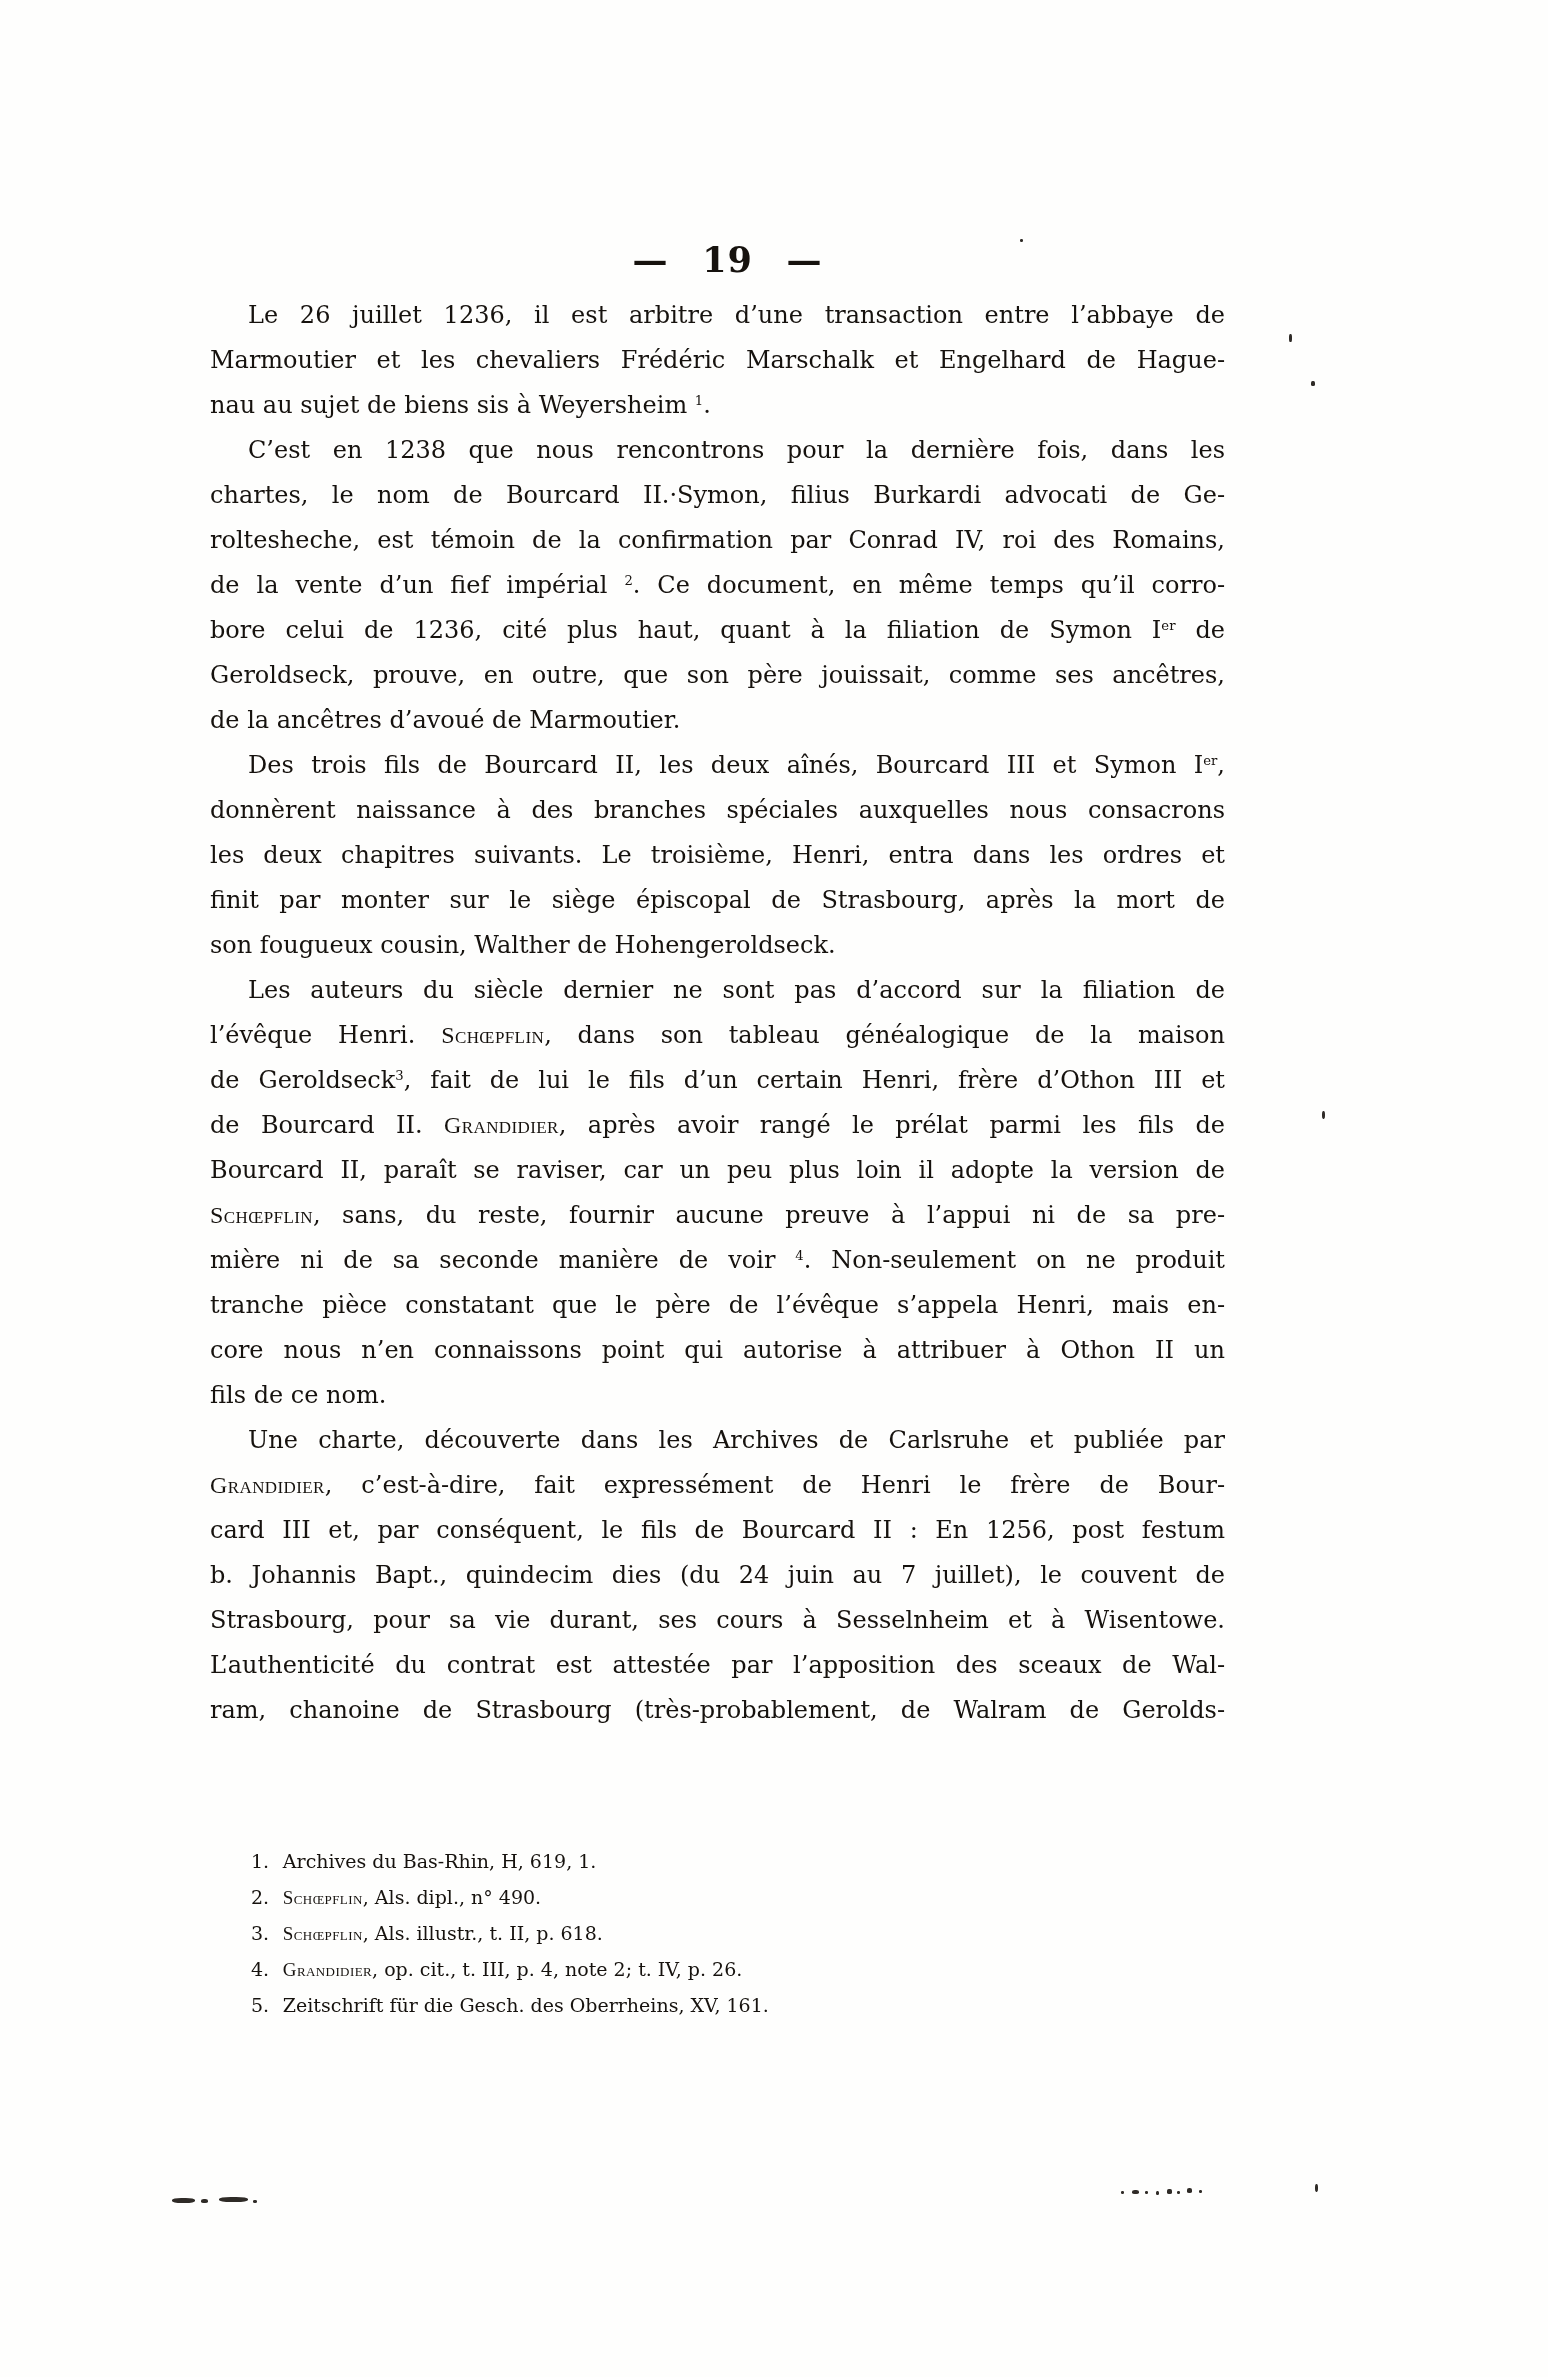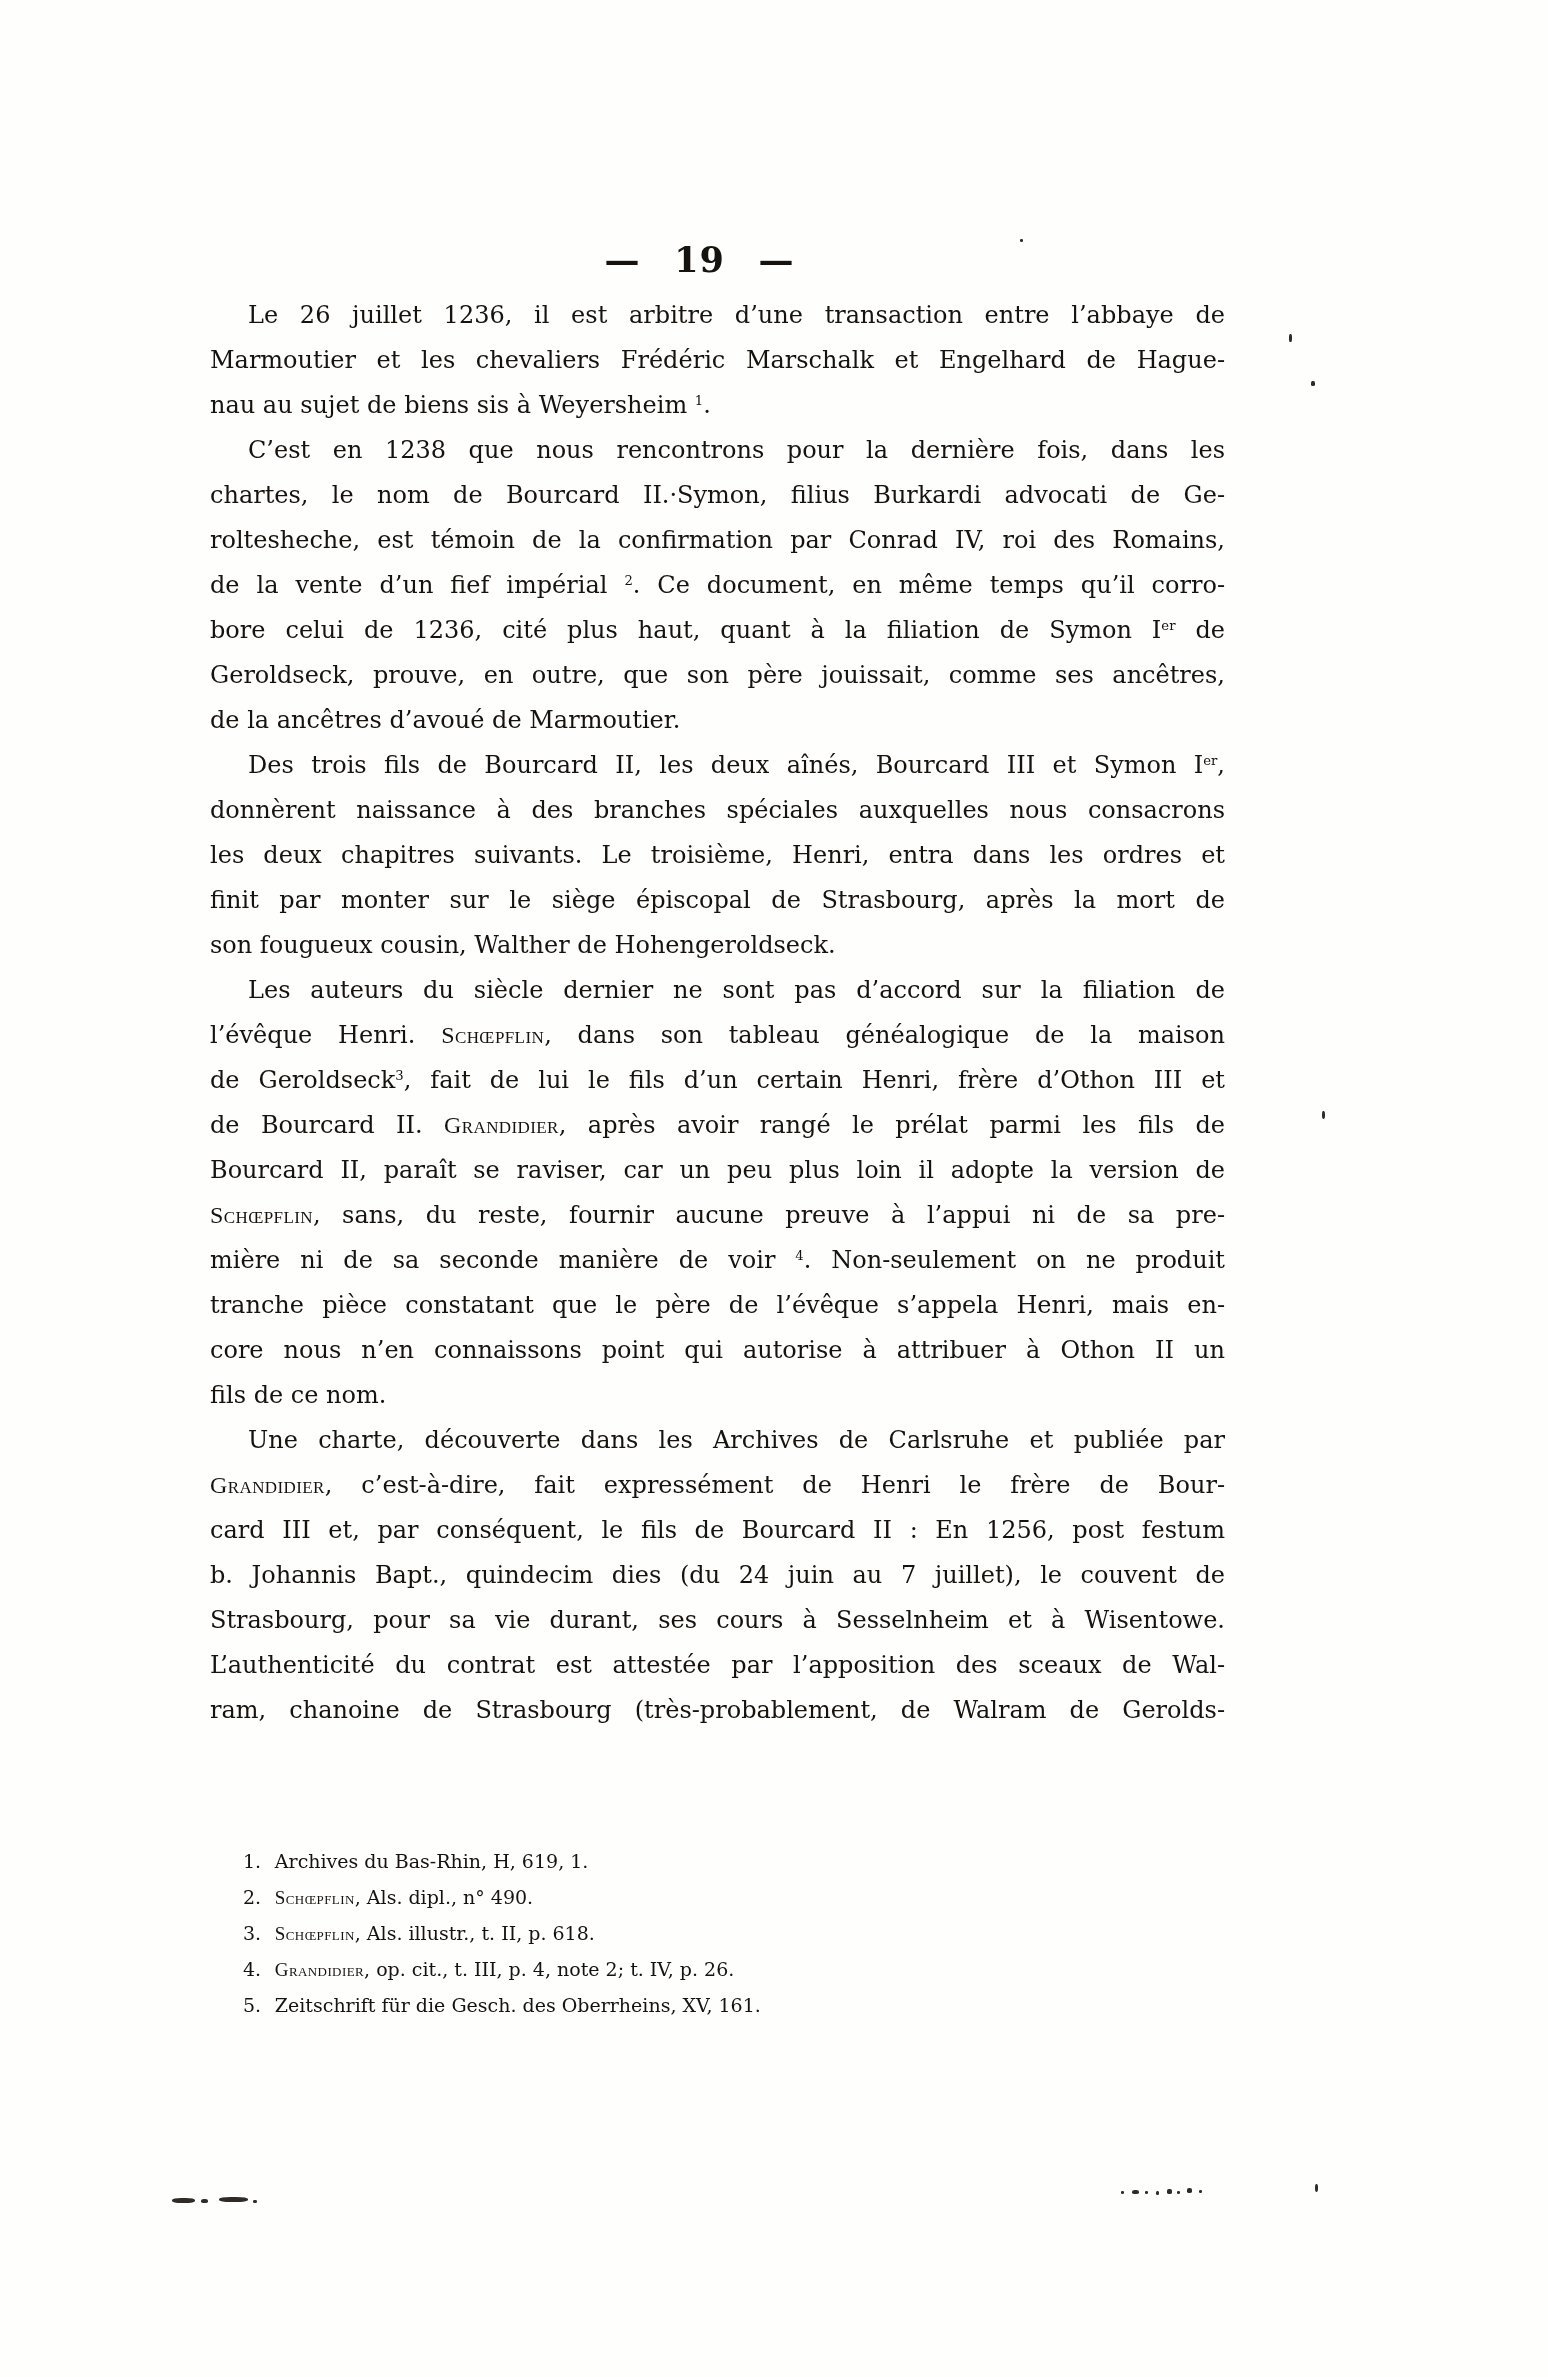--- a/index.html
+++ b/index.html
@@ -6,21 +6,21 @@
   .page {
     position:relative;
     width:1549px; height:2377px;
     background:#fefefd;
     color:#16120e;
     font-family:"DejaVu Serif","Liberation Serif",serif;
     overflow:hidden;
   }
   .page-number {
     position:absolute;
-    top:239px; left:192px; width:1015px;
+    top:239px; left:220px; width:1015px;
     text-align:center;
     font-size:35px;
     font-weight:bold;
     word-spacing:21px;
     letter-spacing:0.8px;
     white-space:nowrap;
   }
   .body-text {
     position:absolute;
     left:210px; top:293px; width:1015px;
@@ -38,21 +38,21 @@
   .i  { }
   .sc { font-variant:small-caps; letter-spacing:0.4px;font-family:Liberation Serif, serif; }
   .sup {
     font-size:0.55em;
     vertical-align:0.62em;
     line-height:0;
     letter-spacing:0;
   }
   .footnotes {
     position:absolute;
-    left:210px; top:1843px; width:1015px;
+    left:218px; top:1843px; width:1015px;
     font-size:19px;
     line-height:36px;
   }
   .footnote {
     height:36px;
     padding-left:33px;
     white-space:nowrap;
   }
   .fn-num { margin-right:13.7px; }
   .artifacts { position:absolute; left:0; top:0; width:100%; height:100%; pointer-events:none; }

